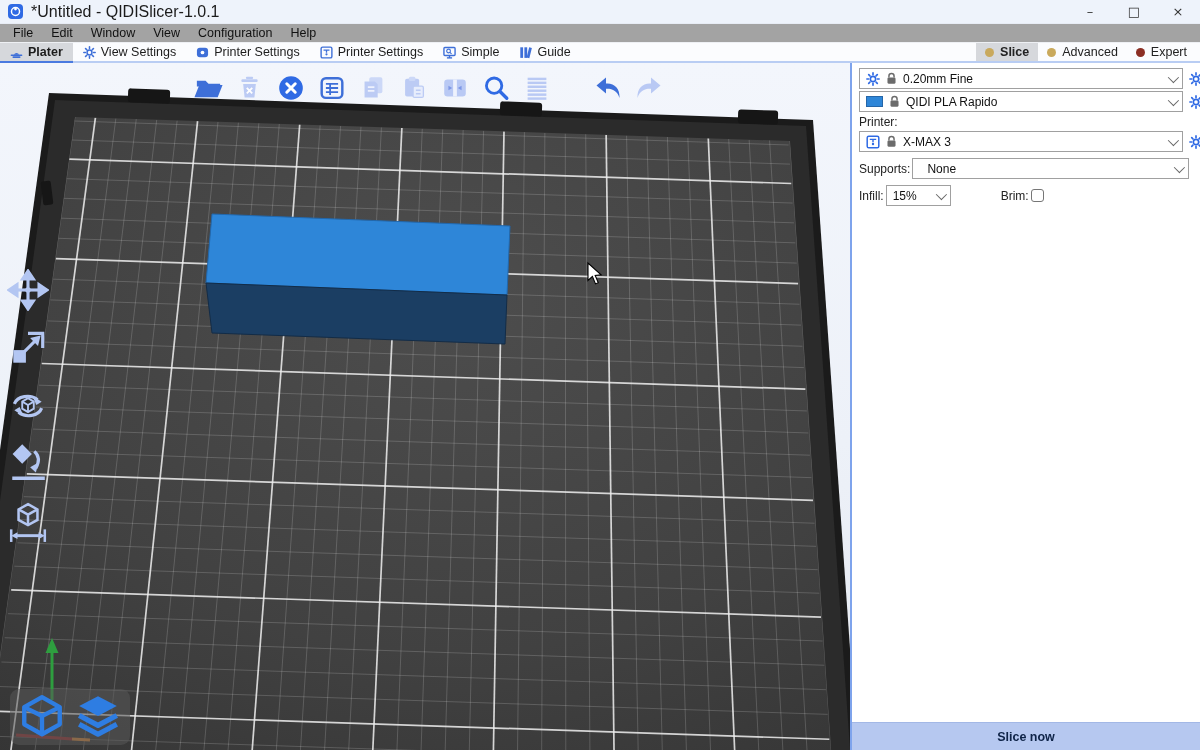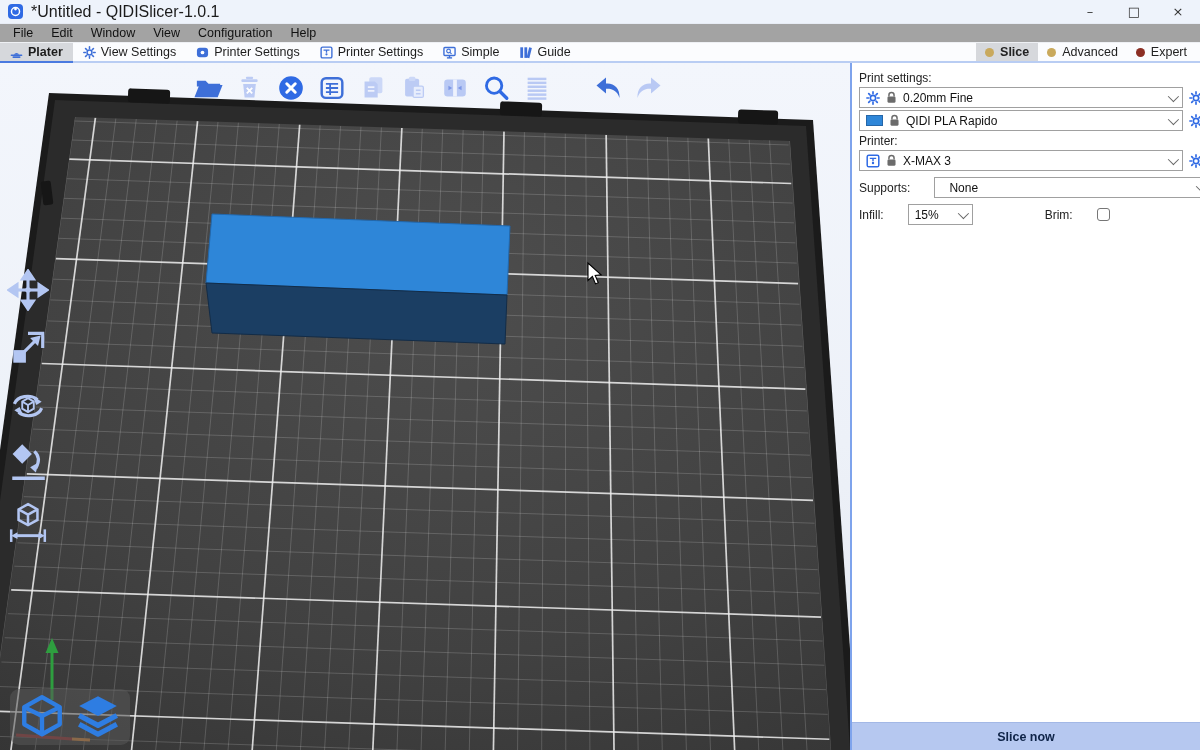--- a/index.html
+++ b/index.html
@@ -58,21 +58,21 @@
   .plabel{margin:3px 7px 2px 7px;font-size:12px;color:#222;}
   .combo-row{display:flex;align-items:center;margin:0 0 2px 7px;border-radius:6px;}
   .combo{height:21px;border:1px solid #a0a0a0;background:#fff;display:flex;align-items:center;
     padding:0 6px;gap:6px;flex:0 0 auto;}
   .combo.full{width:324px;}
   .combo .val{font-size:12px;color:#111;white-space:nowrap;overflow:hidden;flex:1 1 auto;}
   .chev{width:8px;height:8px;border-right:1.6px solid #666;border-bottom:1.6px solid #666;
     transform:rotate(45deg) translateY(-2px);flex:0 0 auto;margin-left:auto;}
   .gearbtn{margin-left:6px;color:#2f6ae4;display:flex;align-items:center;}
   .swatch{width:17px;height:11px;background:#2e86d8;border:1px solid #2566a8;flex:0 0 auto;}
-  .inline-row{display:flex;align-items:center;margin:6px 7px 0 7px;gap:24px;}
+  .inline-row{display:flex;align-items:center;margin:6px 7px 0 7px;gap:2px;}
   .inline-label{font-size:12px;color:#222;}
   .checkbox{width:13px;height:13px;border:1px solid #767676;border-radius:3px;background:#fff;}
   .slice{position:absolute;left:0;right:0;bottom:0;height:28px;background:#b6c8f0;border:none;
     border-top:1px solid #a3b8e6;font-family:inherit;font-size:12.5px;font-weight:bold;color:#0f2448;}
 
   .ic-gear{color:#2f6ae4;}
   .ic-lock{color:#6b6b6b;}
 </style>
 </head>
 <body>
@@ -456,21 +456,20 @@
         <svg width="48" height="48" viewBox="0 0 46 46">
           <polygon points="23,3 41,12.5 23,22 5,12.5" fill="#2e7de2"></polygon>
           <path d="M5 21.5 L23 31 L41 21.5" fill="none" stroke="#2e7de2" stroke-width="5" stroke-linejoin="round"></path>
           <path d="M5 30 L23 39.5 L41 30" fill="none" stroke="#2e7de2" stroke-width="5" stroke-linejoin="round"></path>
         </svg>
       </div>
     </div>
   </div>
 
   <div class="panel">
-    <div class="plabel">Print settings:</div>
     <div class="combo-row">
       <div class="combo full">
         <svg class="ic-gear" width="14" height="14" viewBox="0 0 16 16">
             <use href="#sym-gear"></use>
           </svg>
         <svg class="ic-lock" width="11" height="13" viewBox="0 0 12 14">
             <use href="#sym-lock"></use>
           </svg>
         <span class="val">0.20mm Fine</span>
         <span class="chev"></span>

